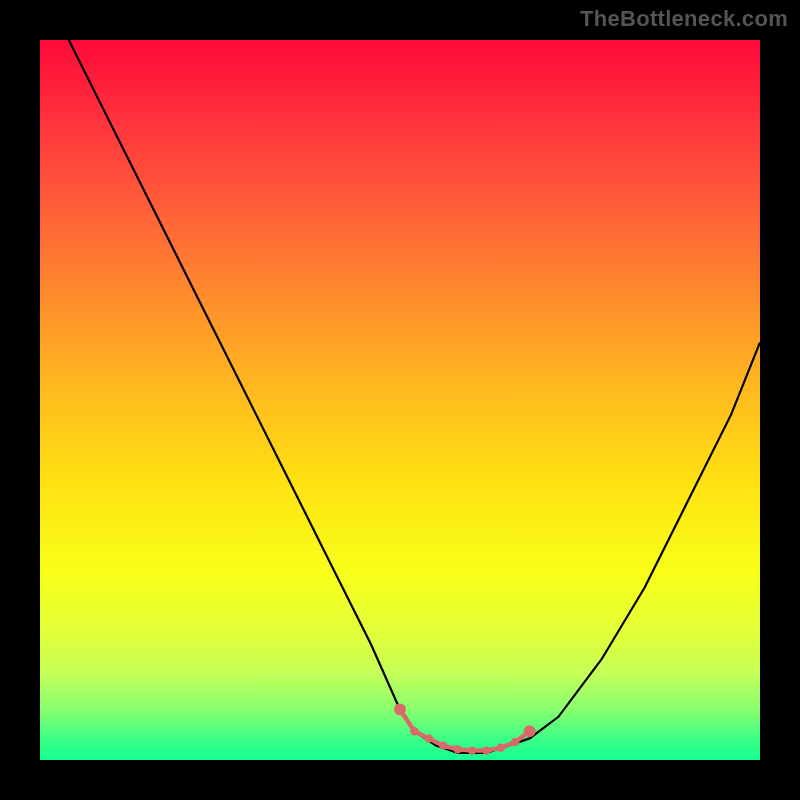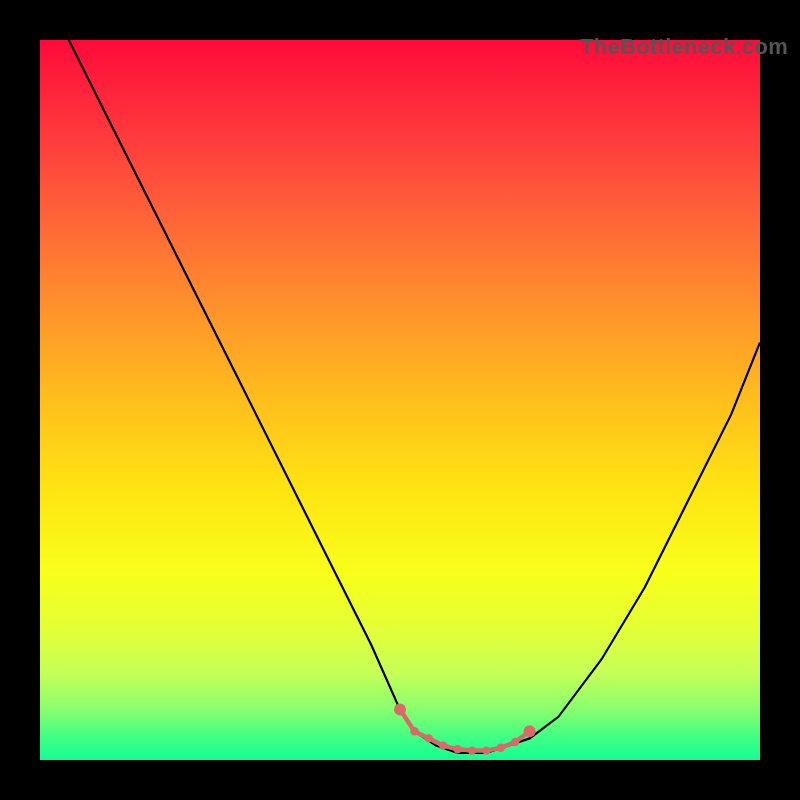--- a/index.html
+++ b/index.html
@@ -19,21 +19,20 @@
   }
   .watermark {
     position: absolute;
     top: 6px;
     right: 12px;
     color: #555;
     font-size: 22px;
     font-weight: 600;
     letter-spacing: 0.3px;
     z-index: 50;
-    margin-top: 28px;
   }
   .plot-area {
     position: absolute;
     left: 40px;
     top: 40px;
     width: 720px;
     height: 720px;
     overflow: hidden;
   }
   .gradient-bg {

